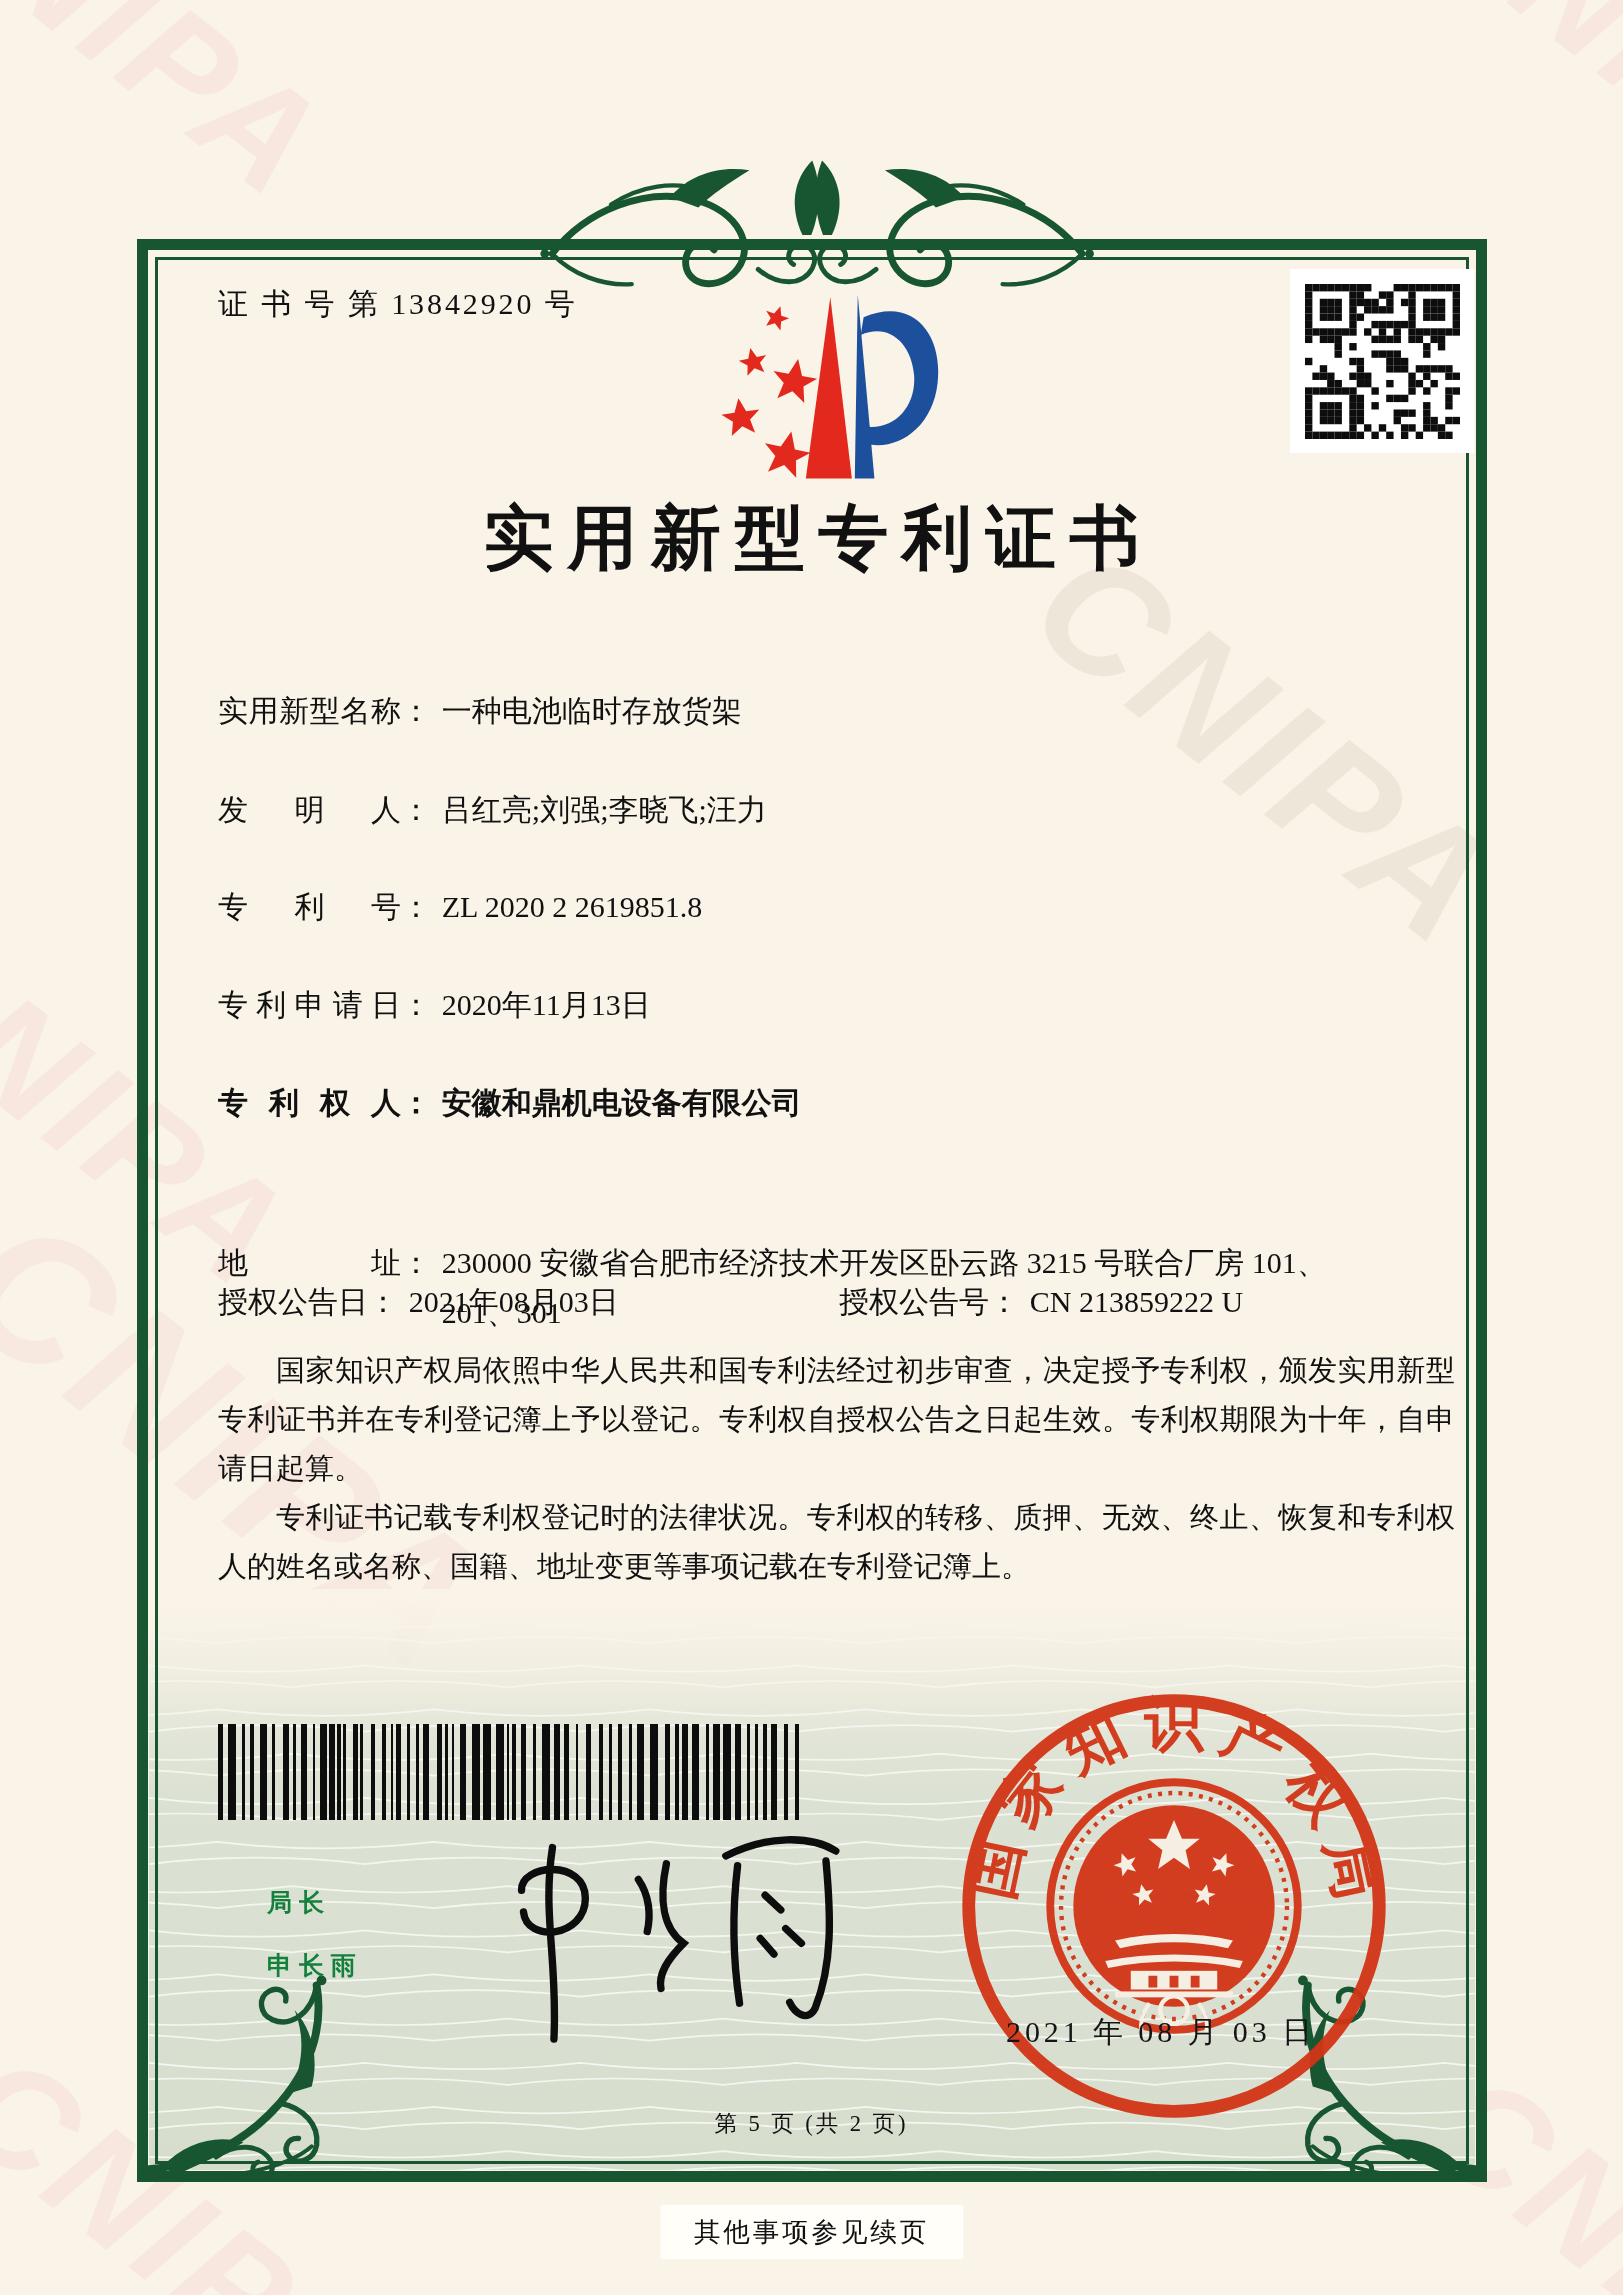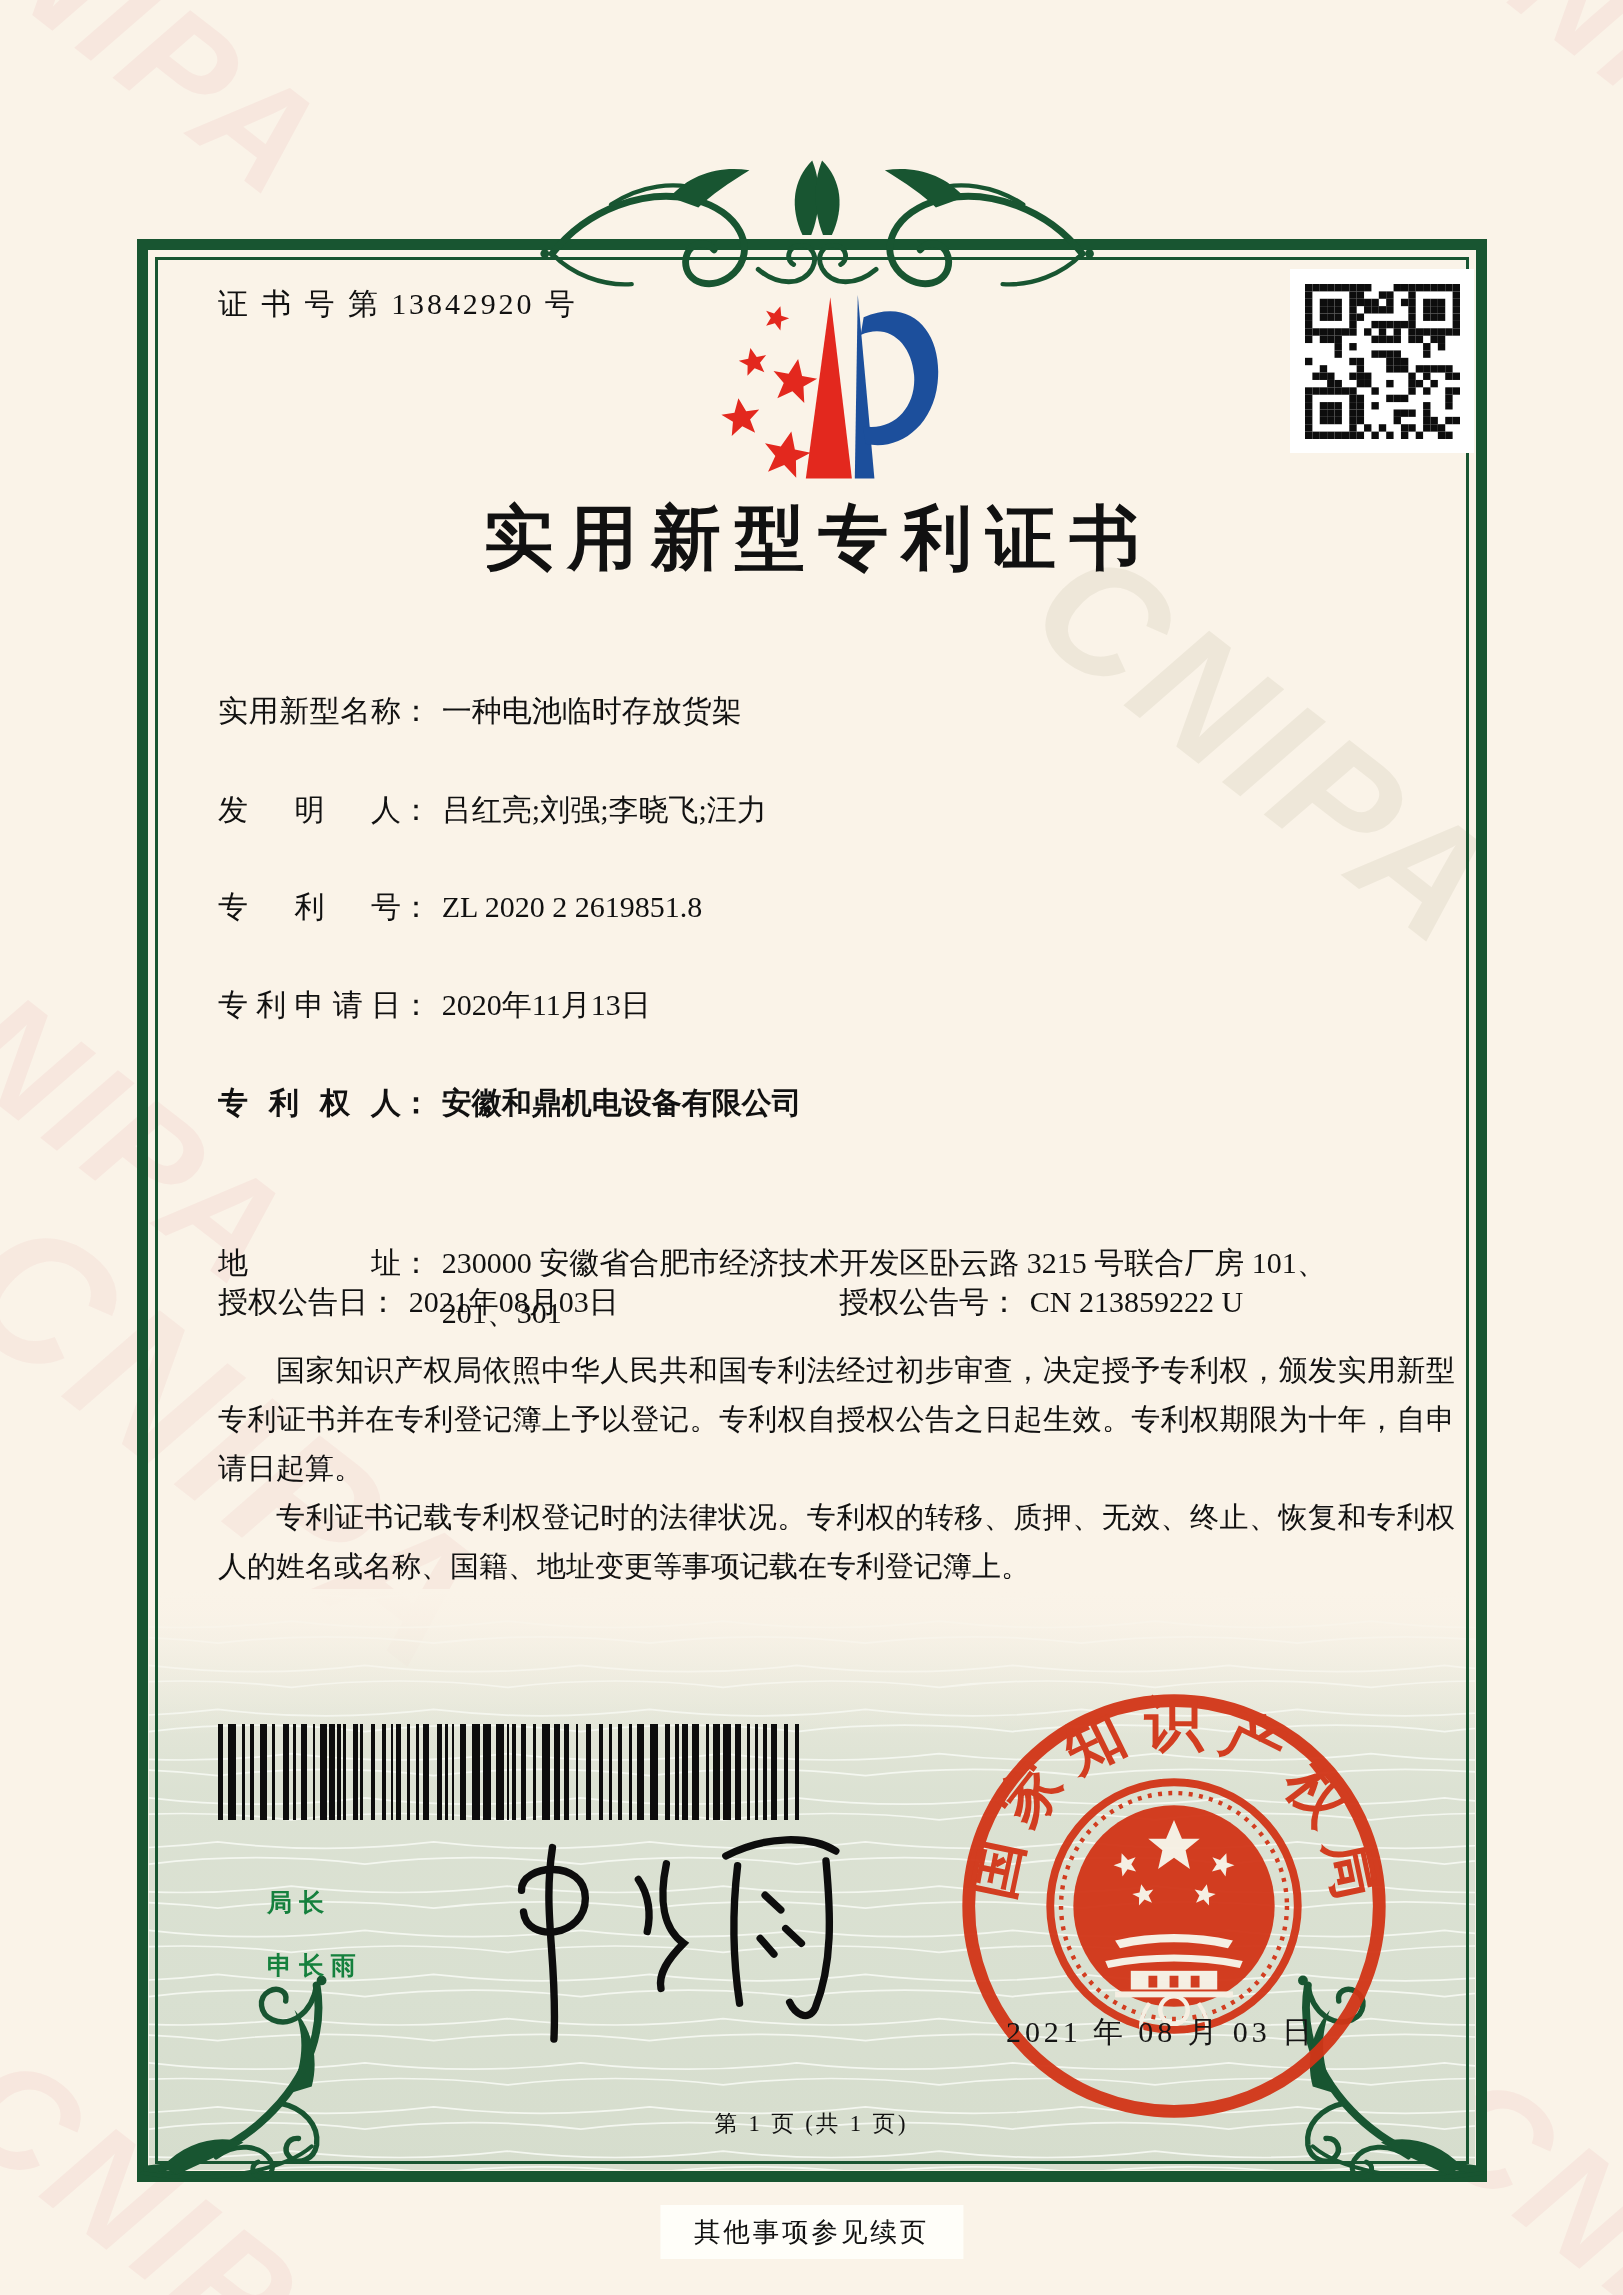--- a/index.html
+++ b/index.html
@@ -525,17 +525,17 @@
       <rect x="441" y="592" width="18" height="24" fill="#d23517"></rect>
       <rect x="484" y="592" width="18" height="24" fill="#d23517"></rect>
       <rect x="330" y="624" width="240" height="12" fill="#f7f0e4"></rect>
       <circle cx="450" cy="662" r="28" fill="none" stroke="#f7f0e4" stroke-width="9"></circle>
       <path d="M400 648 C386 668 380 688 384 706" fill="none" stroke="#f7f0e4" stroke-width="8"></path>
       <path d="M500 648 C514 668 520 688 516 706" fill="none" stroke="#f7f0e4" stroke-width="8"></path>
     </g>
   </svg>
   <div class="seal-date">2021 年 08 月 03 日</div>
 
-  <div class="page-info">第 1 页 (共 1 页)</div>
+  <div class="page-info">第 5 页 (共 2 页)</div>
   <div class="cont-box">其他事项参见续页</div>
 
 </div>
 
 
 </body></html>

